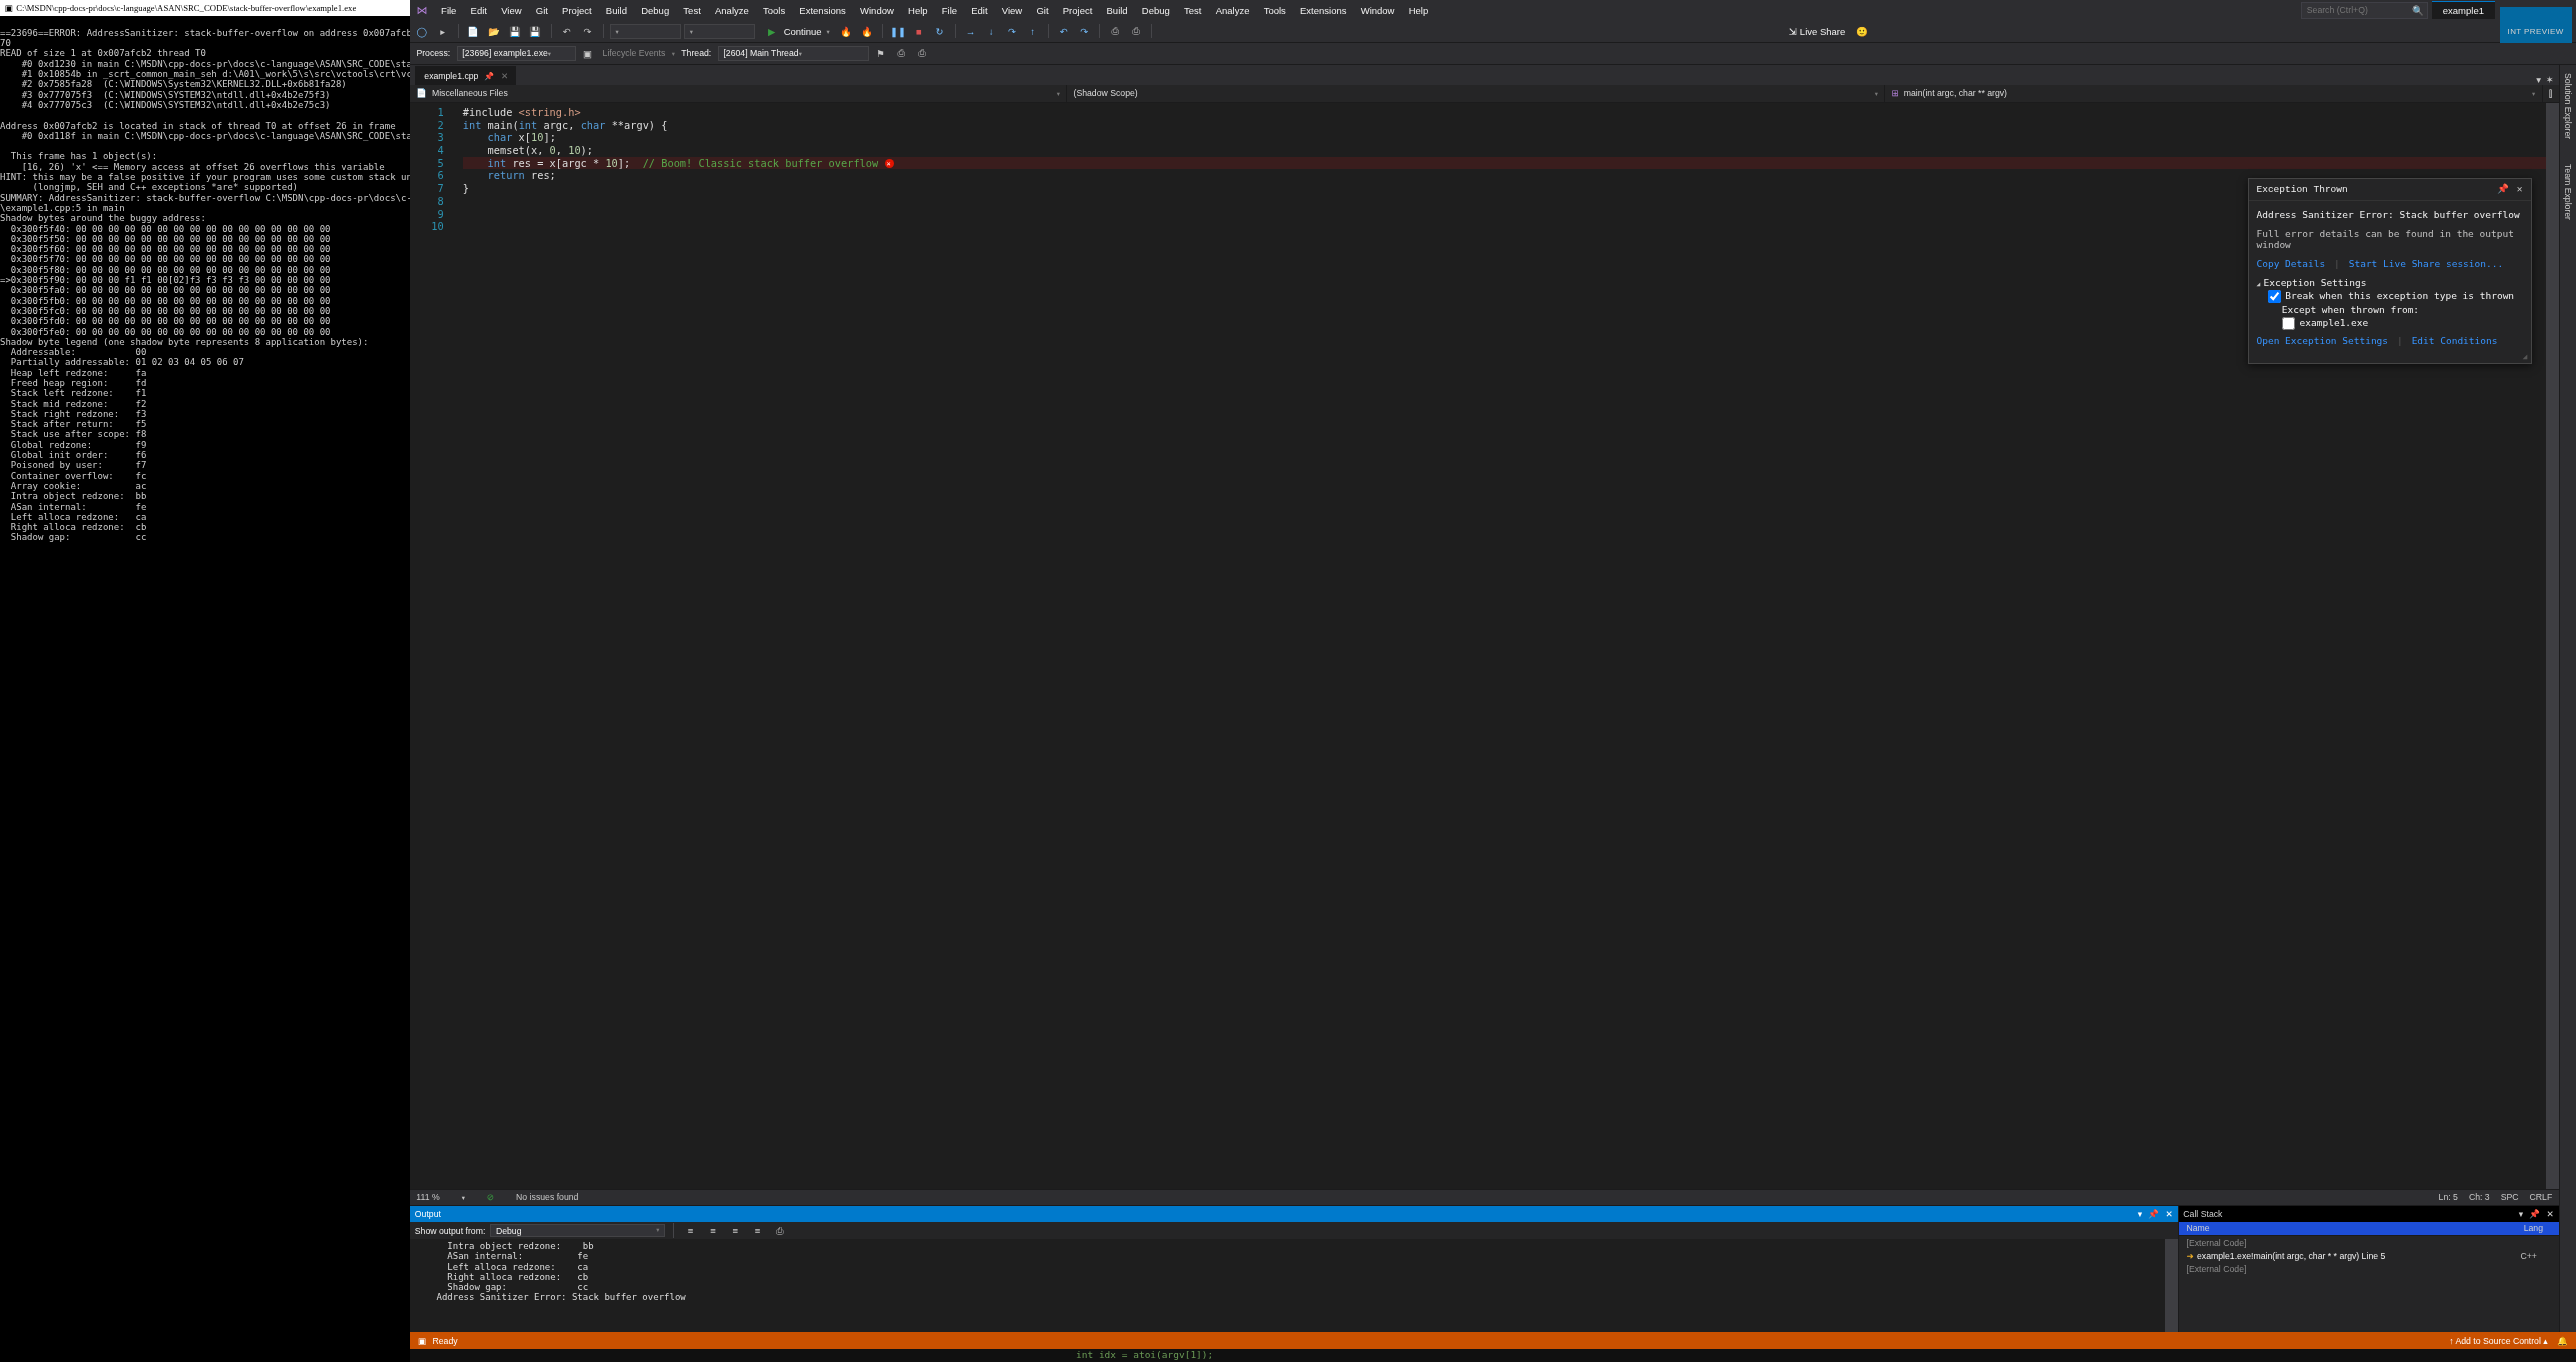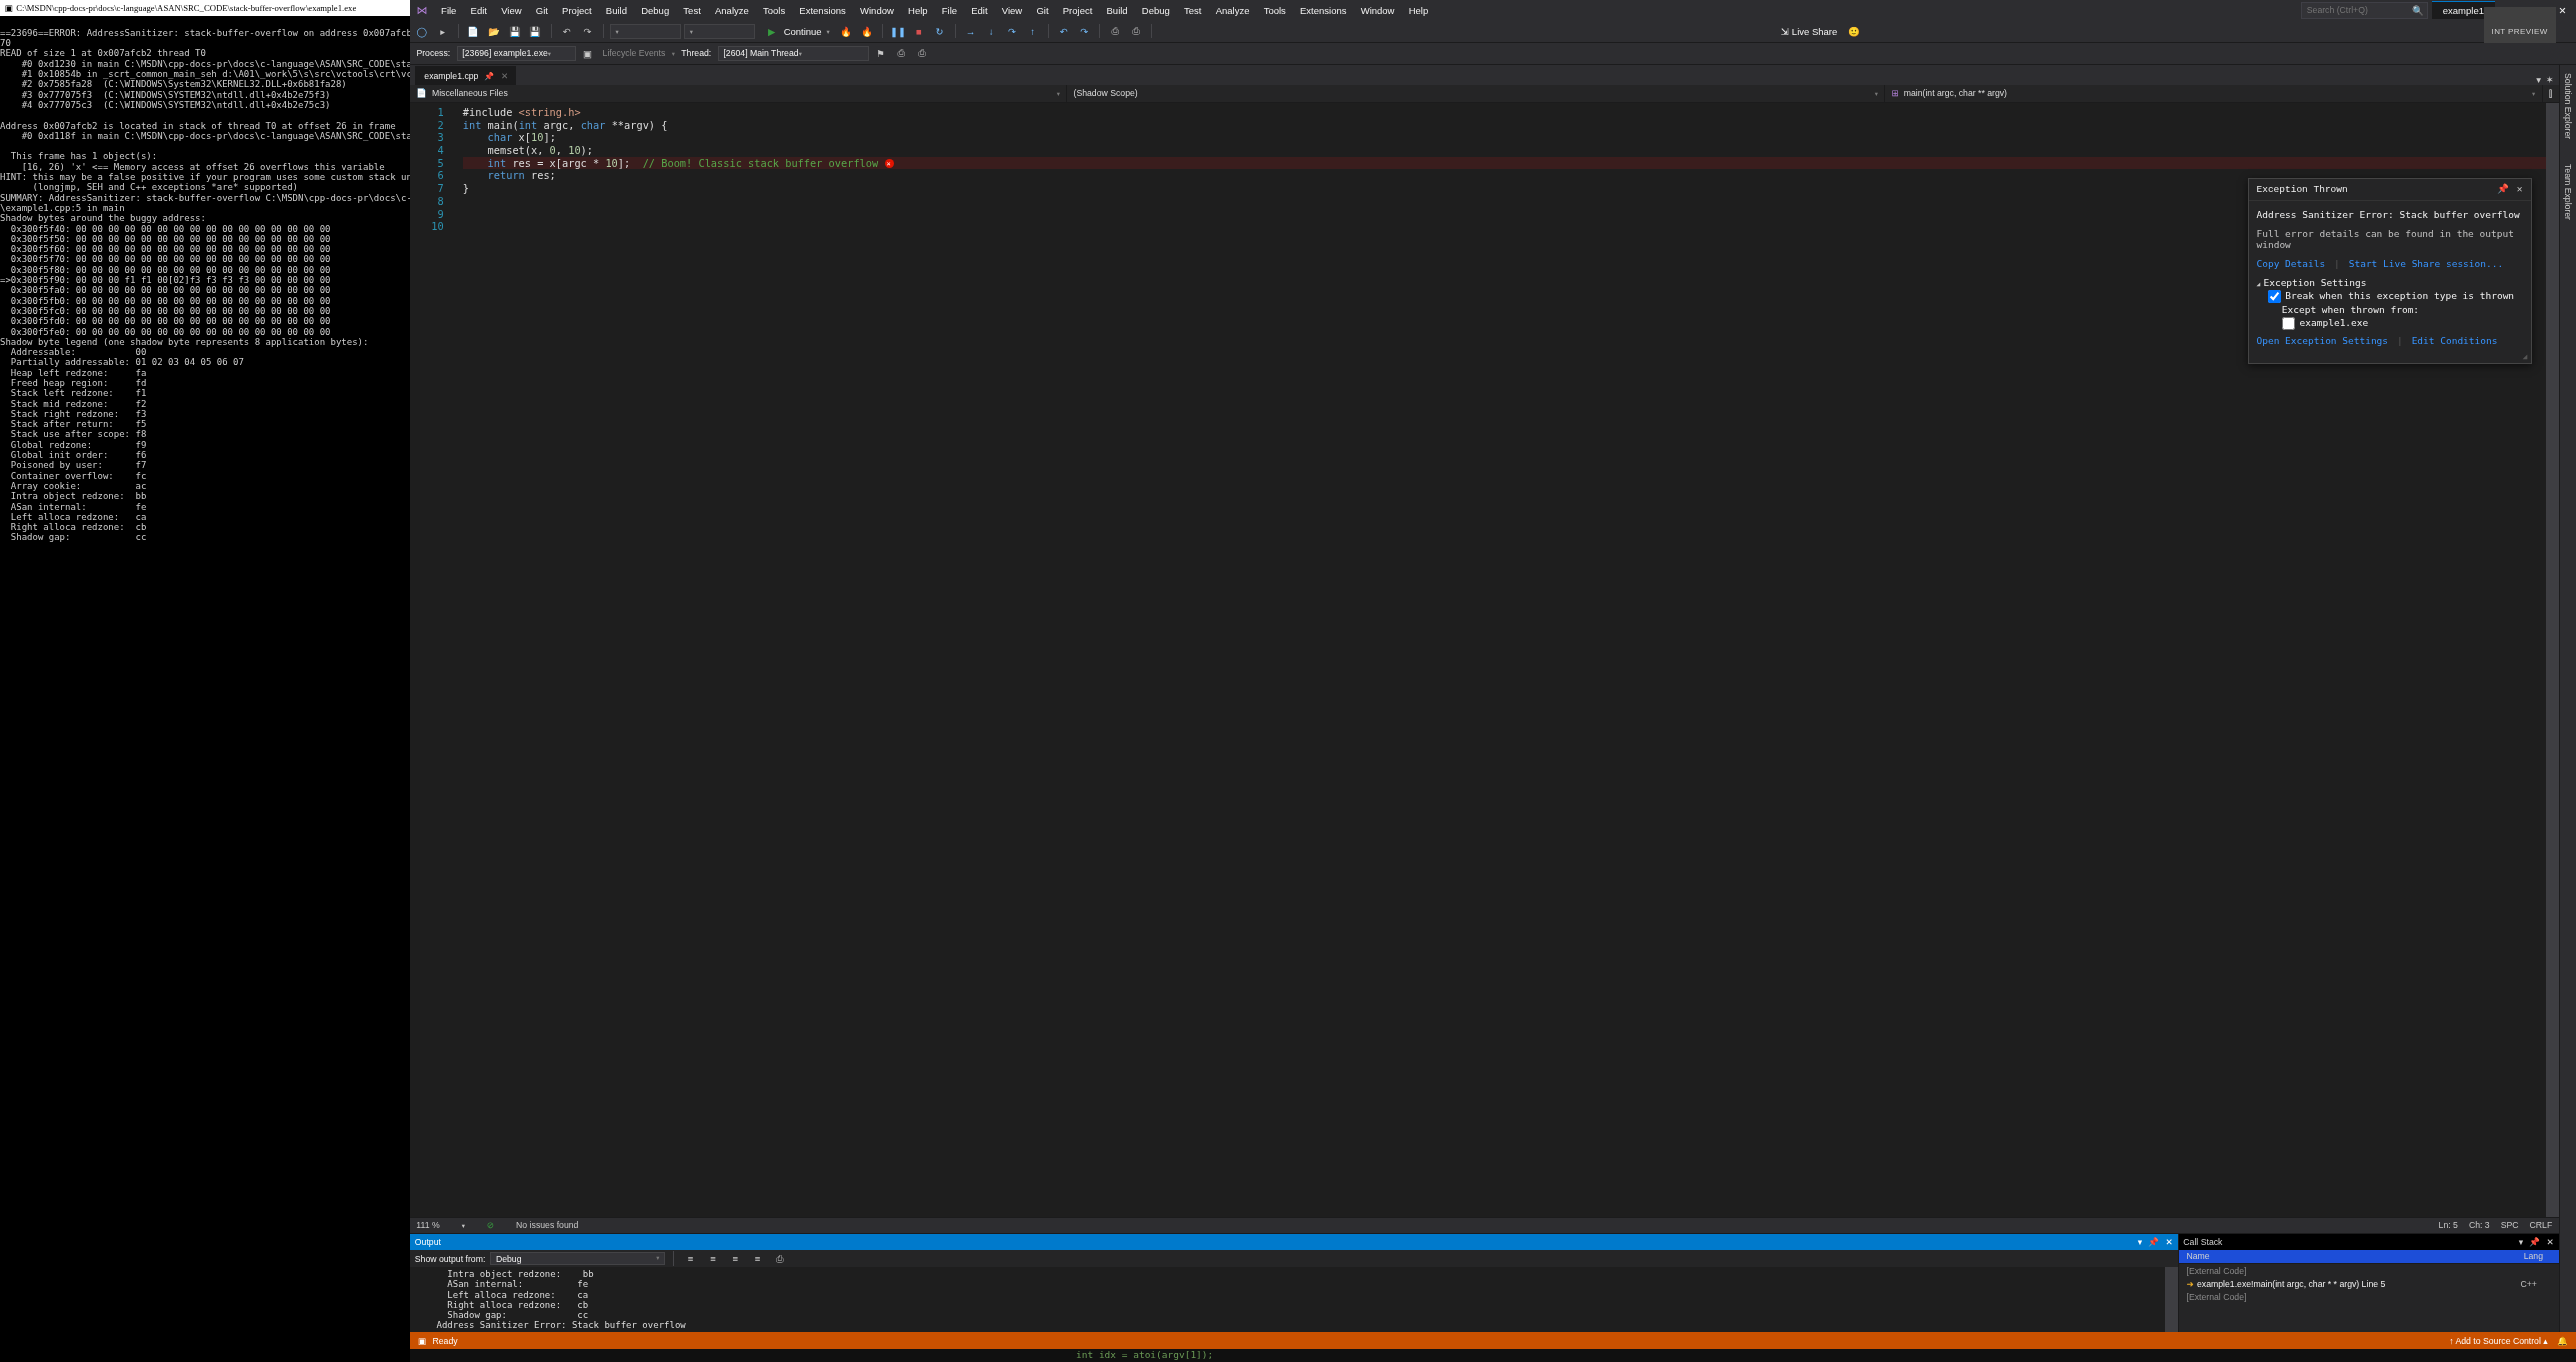--- a/index.html
+++ b/index.html
@@ -28,21 +28,21 @@
 .toolbar { height: 22px; display:flex; align-items:center; background:#2d2d30; border-bottom:0.8px solid #1b1b1c; padding:0 3.2px; gap:3.2px; }
 .tbtn { width:17.5px; height:17.5px; display:flex; align-items:center; justify-content:center; color:#c8c8c8; font-size:9.5px; }
 .tbtn.green { color:#379c3f; }
 .tbtn.red { color:#d85050; }
 .tbtn.blue { color:#75bfff; }
 .tbtn.orange { color:#ce9178; }
 .tsep { width:0.8px; height:14.3px; background:#46464a; margin:0 3.2px; }
 .tdrop { background:#333337; border:0.8px solid #434346; padding:1.6px 4.8px; min-width:71px; font-size:8.7px; color:#f1f1f1; display:flex; align-items:center; }
 .tdrop .arr::after { content:"▾"; margin-left:auto; font-size:6.3px; color:#999; }
 .continue { display:flex; align-items:center; gap:3.2px; color:#f1f1f1; padding:1.6px 4.8px; }
-.intprev { background:#404040; color:#d0d0d0; padding:20px 8px; font-size:8px; margin-left:auto; margin-right:17px; letter-spacing:0.4px; }
+.intprev { background:#0369a1; color:#d0d0d0; padding:20px 8px; font-size:8px; margin-left:auto; margin-right:1px; letter-spacing:0.4px; }
 
 .tlabel { color:#f1f1f1; padding:0 3.2px; font-size:8.7px; }
 
 
 .docarea { flex:1; display:flex; min-height:0; }
 .docmain { flex:1; display:flex; flex-direction:column; min-width:0; }
 
 
 .tabstrip { height:20.6px; background:#2d2d30; display:flex; align-items:flex-end; padding-left:4.8px; }
 .doctab { background:#1b1b1c; padding:4px 8px 4px 9.5px; display:flex; align-items:center; gap:6.3px; color:#f1f1f1; border-top:0.8px solid #1b1b1c; font-size:8.7px; }
@@ -82,21 +82,21 @@
 .excpop .sect .tri::before { content:"◢"; font-size:6.3px; margin-right:3.2px; color:#c8c8c8; }
 .excpop input[type=checkbox] { margin-right:4.8px; vertical-align:middle; }
 .excpop .grip { text-align:right; padding:0 3.2px 1.6px 0; color:#555; font-size:8px; }
 
 
 .edstatus { height:16px; background:#2d2d30; display:flex; align-items:center; font-size:8.7px; color:#c8c8c8; padding:0 6.3px; gap:22px; border-top:0.8px solid #1b1b1c; }
 .edstatus .ok { color:#379c3f; }
 .edstatus .right { margin-left:auto; display:flex; gap:11px; }
 
 
-.bpanes { height:99px; display:flex; border-top:0.8px solid #1b1b1c; }
+.bpanes { height:127px; display:flex; border-top:0.8px solid #1b1b1c; }
 .outpane { flex:1; display:flex; flex-direction:column; min-width:0; }
 .cspane { width:381px; display:flex; flex-direction:column; border-left:0.8px solid #1b1b1c; }
 
 .panehdr { height:16px; display:flex; align-items:center; padding:1.6px 4.8px; font-size:8.7px; }
 .outpane .panehdr { background:#007acc; color:#fff; }
 .cspane .panehdr { background:#000000; color:#d0d0d0; }
 .panehdr .sp { margin-left:auto; display:flex; gap:6.3px; }
 
 .outtool { height:17.5px; background:#252526; display:flex; align-items:center; padding:0 4.8px; gap:4.8px; font-size:8.7px; }
 .outtool .sel { background:#333337; border:0.8px solid #434346; padding:0.8px 4.8px; min-width:175px; }

